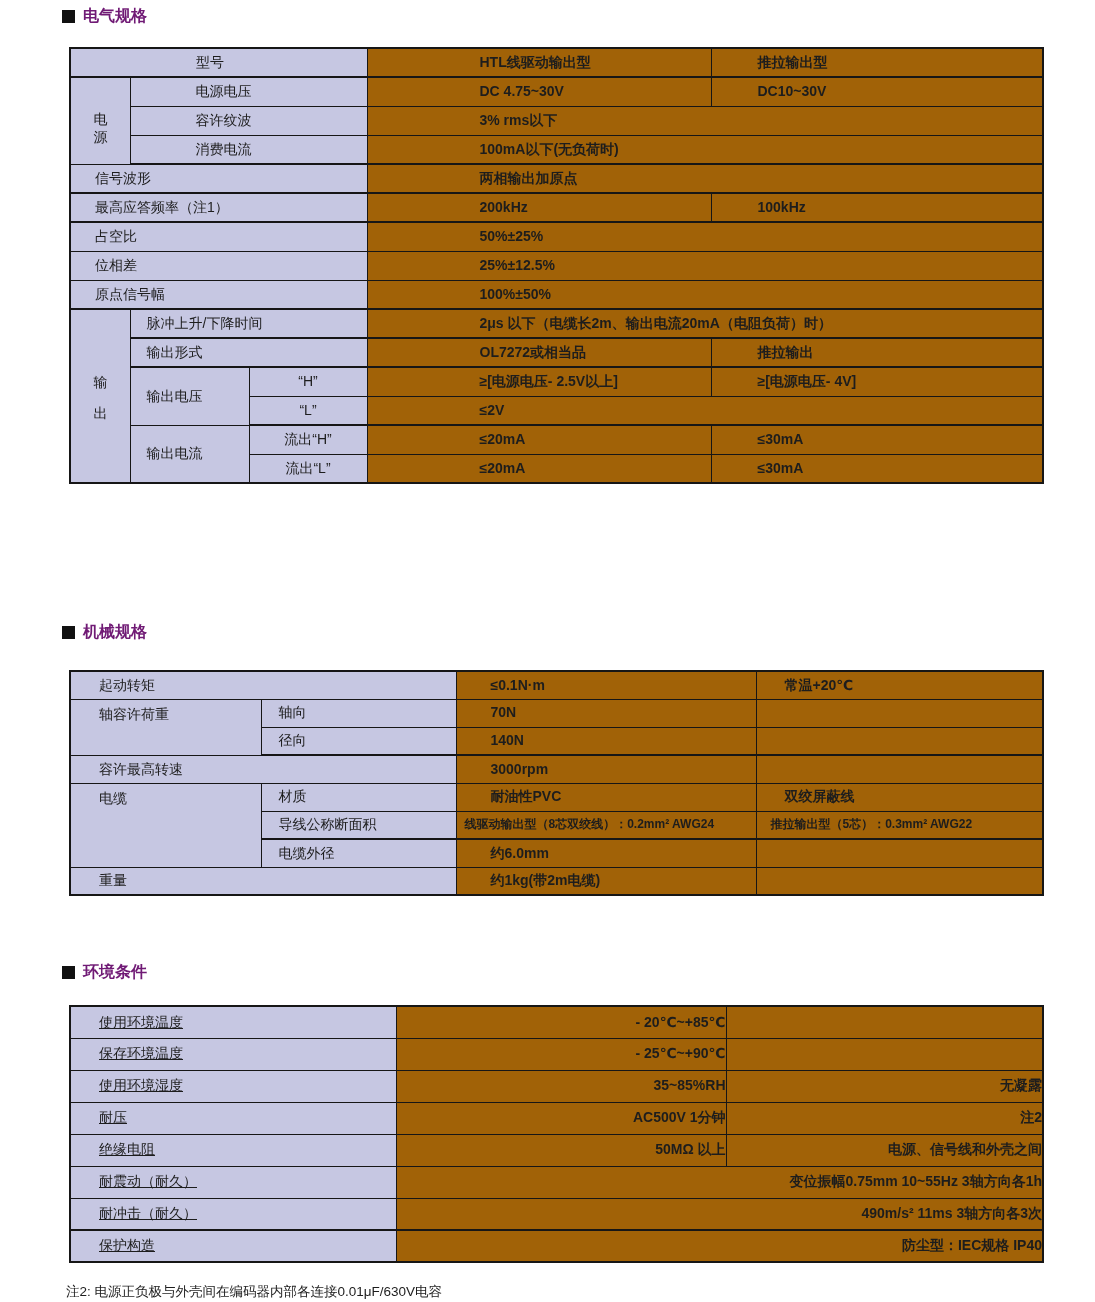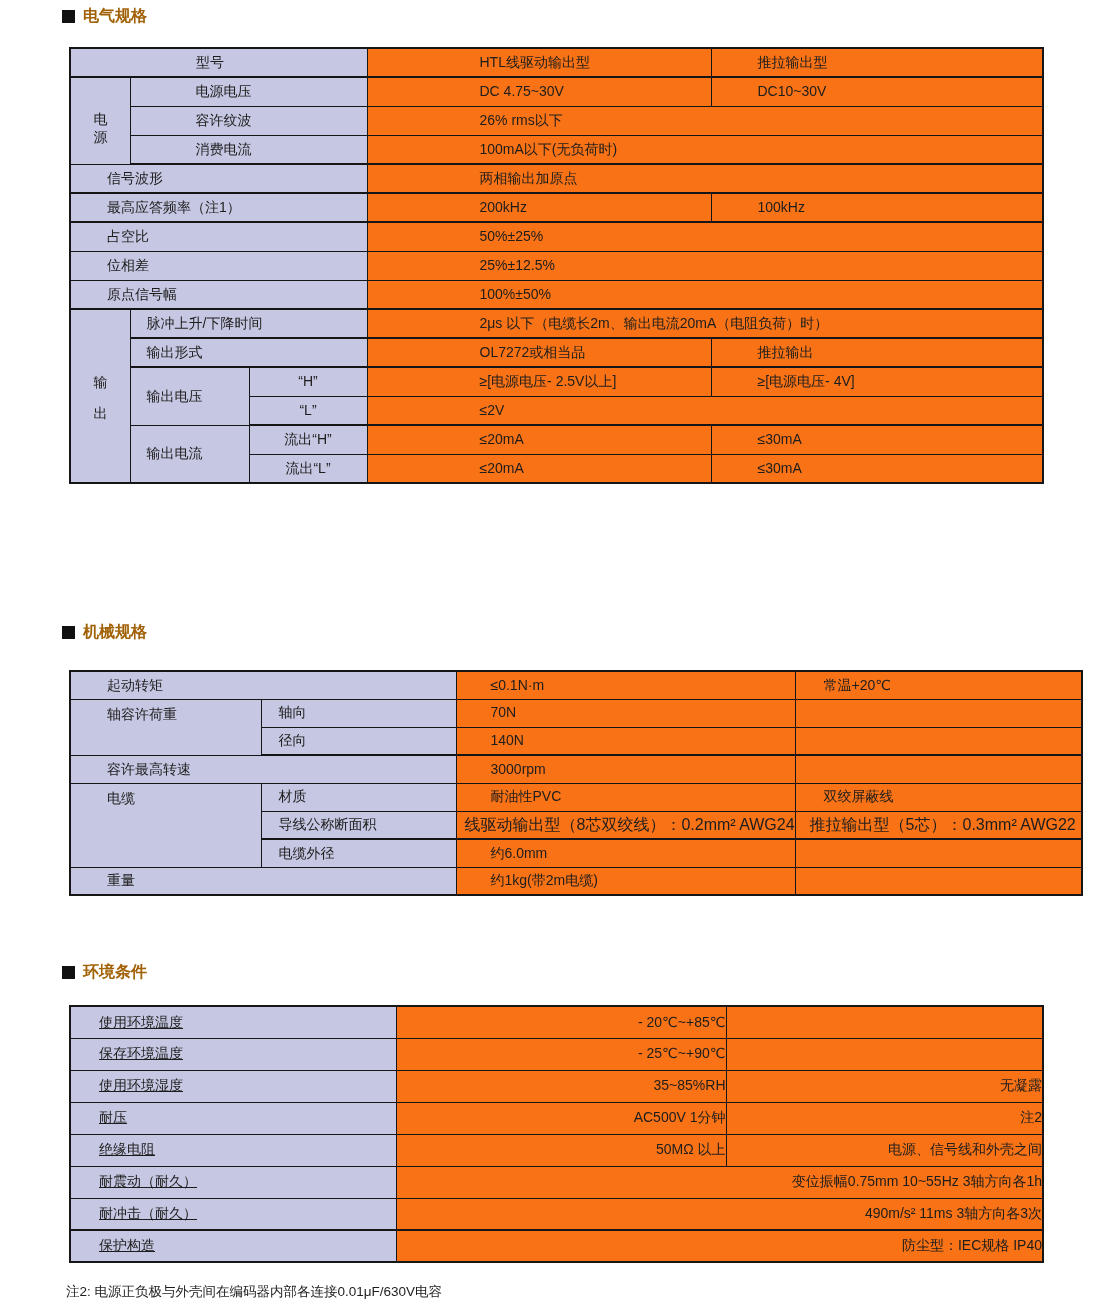--- a/index.html
+++ b/index.html
@@ -1,48 +1,48 @@
 <!DOCTYPE html>
 <html><head>
 <meta charset="utf-8">
 <style>
   html,body{margin:0;padding:0;background:#ffffff;}
   #page{position:relative;width:1095px;height:1302px;background:#ffffff;
         font-family:"Liberation Sans","DejaVu Sans",sans-serif;color:#1d1d1d;}
   .section-title{position:absolute;left:62px;font-size:16px;font-weight:bold;
-        display:flex;align-items:center;gap:8px;color:#a16207;}
+        display:flex;align-items:center;gap:8px;color:#701a75;}
   .sq{width:13px;height:13px;background:#111;display:inline-block;flex:0 0 auto;}
   table{border-collapse:collapse;table-layout:fixed;position:absolute;left:69px;
         font-size:14px;line-height:1.25;}
   td{border:1px solid #161616;overflow:hidden;white-space:nowrap;padding:0;
      vertical-align:middle;}
   table{border:2px solid #161616;}
   tr.r2 td{border-bottom-width:2px;margin-left:33px;}
   .lbl{background:#c6c7e2;}
-  .val{background:#f97316;}
+  .val{background:#a16207;font-weight:bold;}
   
   .p125{padding-left:125px;}
   .p65{padding-left:65px;}
-  .p36{padding-left:36px;}
+  .p36{padding-left:24px;}
   .p16{padding-left:16px;}
   .ctr{text-align:center;}
   .d{padding-left:112px;}
   .e{padding-left:46px;}
   
   .grp{text-align:center;}
   .vtext{writing-mode:vertical-rl;text-orientation:upright;display:inline-block;}
   .vs18{letter-spacing:18px;}
   .vs30{letter-spacing:30px;}
   
-  .pm26{padding-left:36px;}
+  .pm26{padding-left:28px;}
   .pm17{padding-left:17px;}
   .vm{padding-left:34px;}
   .vr{padding-left:28px;}
   .top{vertical-align:top;padding-top:6px;}
-  .sm{font-size:16px;}
+  .sm{font-size:12px;}
   
   .pe28{padding-left:28px;text-decoration:underline;}
   .ve{padding-left:52px;text-align:right;}
   #elec-table tr{height:29px;}
   #mech-table tr{height:28px;}
   #env-table tr{height:32px;}
   .note{position:absolute;font-size:13.5px;color:#1d1d1d;white-space:nowrap;}
 </style>
 </head>
 <body>
@@ -69,21 +69,21 @@
       <td class="val e">推拉输出型</td>
     </tr>
     <tr>
       <td class="lbl grp" rowspan="3"><span class="vtext vs18">电源</span></td>
       <td class="lbl p65" colspan="2">电源电压</td>
       <td class="val d">DC 4.75~30V</td>
       <td class="val e">DC10~30V</td>
     </tr>
     <tr>
       <td class="lbl p65" colspan="2">容许纹波</td>
-      <td class="val d" colspan="2">26% rms以下</td>
+      <td class="val d" colspan="2">3% rms以下</td>
     </tr>
     <tr class="r2">
       <td class="lbl p65" colspan="2">消费电流</td>
       <td class="val d" colspan="2">100mA以下(无负荷时)</td>
     </tr>
     <tr class="r2">
       <td class="lbl p36" colspan="3">信号波形</td>
       <td class="val d" colspan="2">两相输出加原点</td>
     </tr>
     <tr class="r2">

